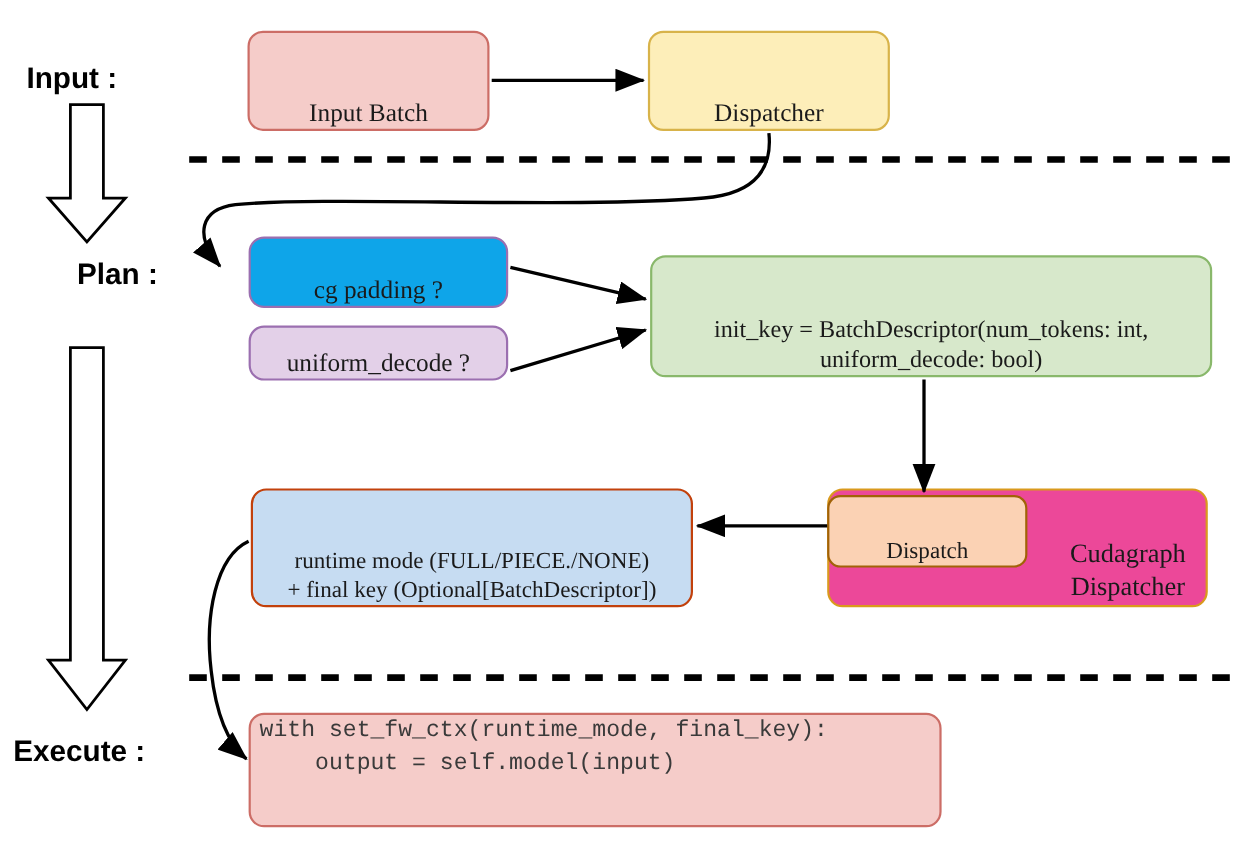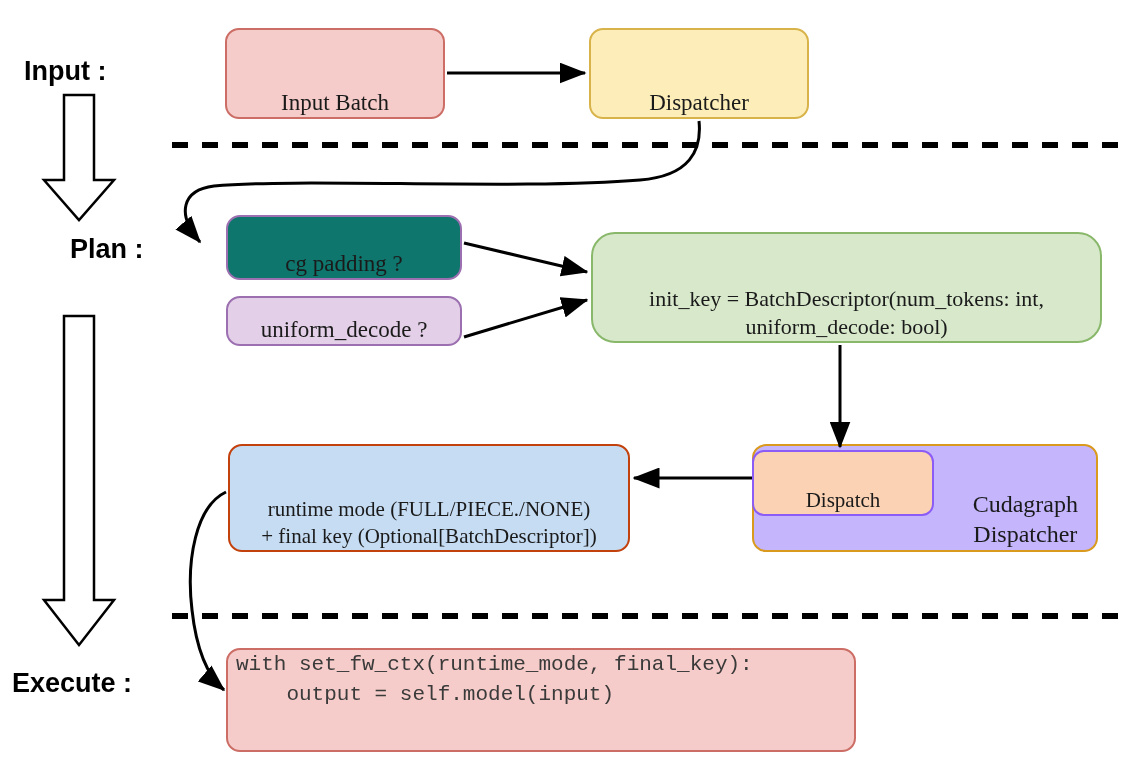--- a/index.html
+++ b/index.html
@@ -51,57 +51,57 @@
   }
   .node-preprocess {
     left: 589px; top: 28px; width: 220px; height: 91px;
     background: #fdeeb9;
     border: 2px solid #d8b34a;
     border-radius: 14px;
     font-size: 23px;
   }
   .node-cg-padding {
     left: 226px; top: 215px; width: 236px; height: 65px;
-    background: #0f766e;
+    background: #0ea5e9;
     border: 2px solid #9b6fb0;
     border-radius: 14px;
     font-size: 23px;
   }
   .node-uniform-decode {
     left: 226px; top: 296px; width: 236px; height: 50px;
     background: #e3d0e8;
     border: 2px solid #9b6fb0;
     border-radius: 14px;
     font-size: 23px;
   }
   .node-init-key {
     left: 591px; top: 232px; width: 511px; height: 111px;
     background: #d7e8cb;
     border: 2px solid #89b86b;
-    border-radius: 24px;
+    border-radius: 14px;
     font-size: 22px;
     padding: 0 10px;
   }
   .node-dispatcher-outer {
     left: 752px; top: 444px; width: 346px; height: 108px;
-    background: #c4b5fd;
+    background: #ec4899;
     border: 2px solid #d99a1d;
     border-radius: 14px;
     font-size: 24px;
     justify-content: flex-end;
     padding-right: 18px;
   }
   .node-dispatcher-outer .node-text {
     width: auto;
     text-align: center;
   }
   .node-dispatch-inner {
     left: 752px; top: 450px; width: 182px; height: 66px;
     background: #fbd2b4;
-    border: 2px solid #8b5cf6;
+    border: 2px solid #a16207;
     border-radius: 12px;
     font-size: 21px;
     z-index: 3;
   }
   .node-runtime-mode {
     left: 228px; top: 444px; width: 402px; height: 108px;
     background: #c6dcf2;
     border: 2px solid #c2410c;
     border-radius: 14px;
     font-size: 21px;

